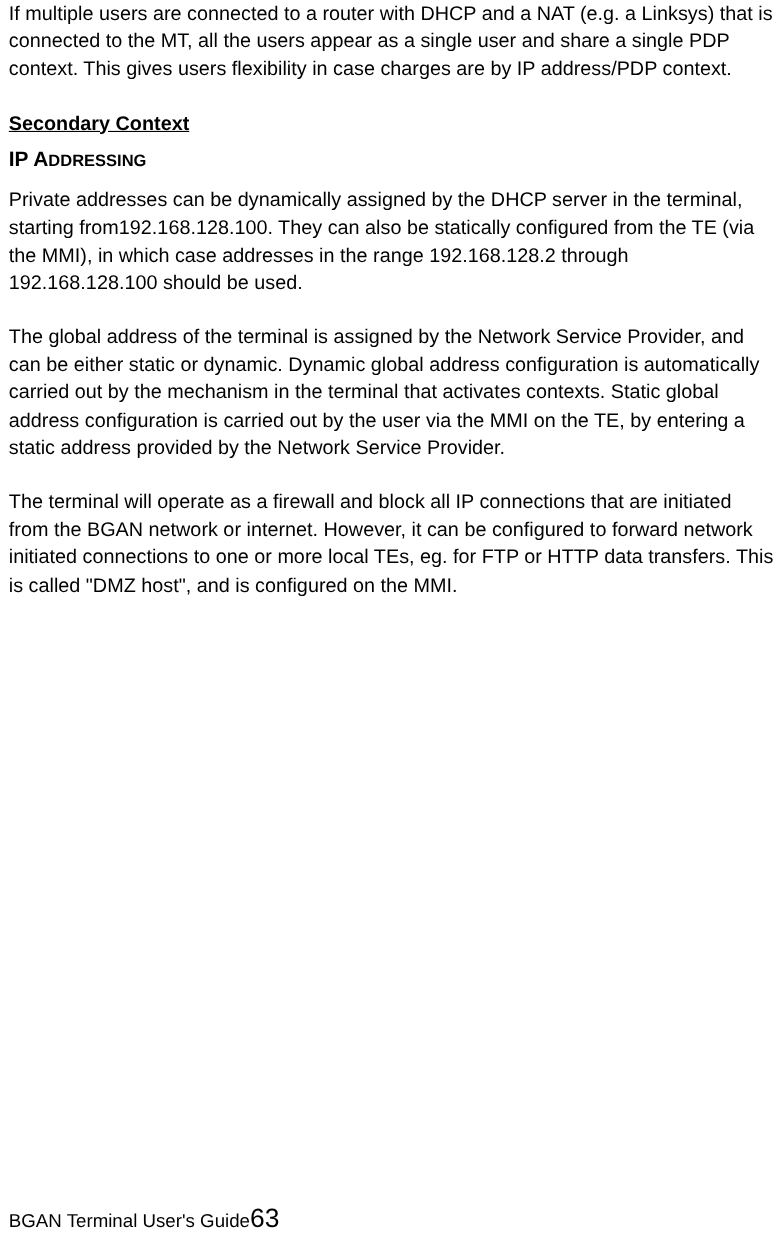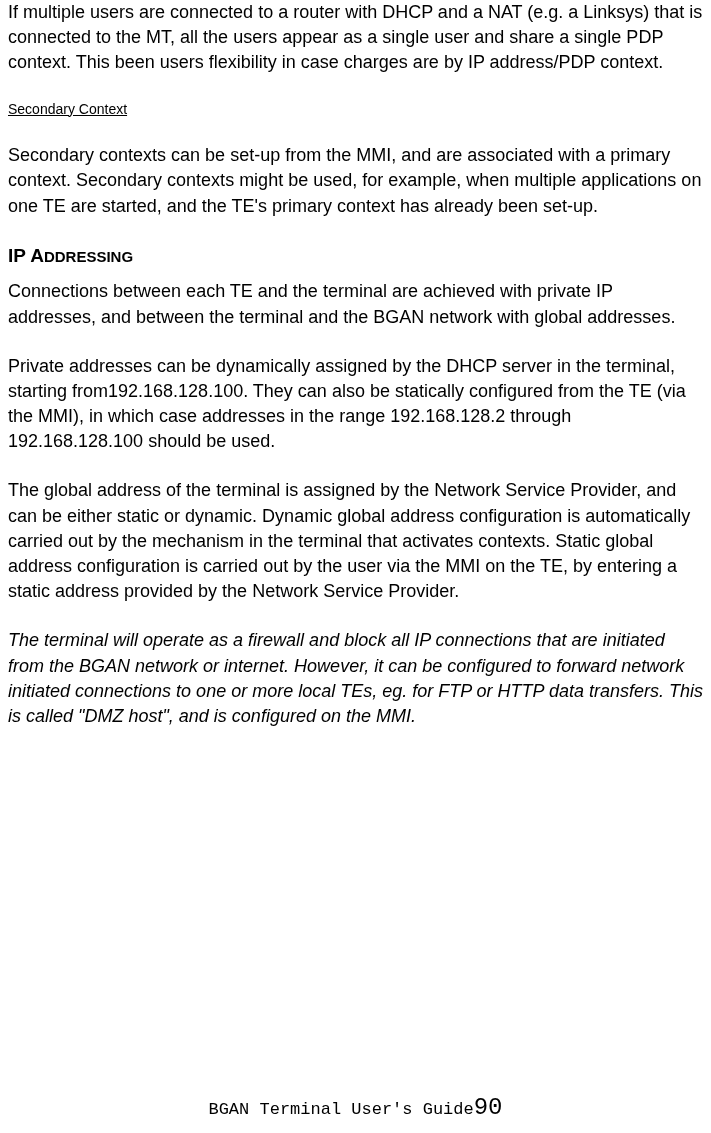--- a/index.html
+++ b/index.html
@@ -19,75 +19,71 @@
       position: relative;
     }
     .content {
       padding: 0 8px;
     }
     .para {
       margin-bottom: 24px;
     }
     .heading-underline {
       text-decoration: underline;
-      font-weight: normal;
-      font-size: 14px;
-      margin-bottom: 24px;
+      font-weight: bold;
+      font-size: 18px;
     }
     .heading-caps {
       font-weight: bold;
       font-size: 17px;
       margin-bottom: 10px;
       margin-top: 8px;
     }
     .heading-caps .first-letter {
       font-size: 19px;
     }
     .heading-caps .small-caps {
       font-size: 15px;
       text-align: center;
     }
     .footer {
       position: absolute;
       bottom: 8px;
       left: 8px;
       right: 8px;
       display: flex;
-      justify-content: center;
+      justify-content: flex-start;
       align-items: baseline;
       font-size: 17px;
-      font-family: Liberation Mono, monospace;
     }
     .page-num {
       font-size: 24px;
     }
   </style>
 </head>
 <body>
 
 <div class="content">
 
-  <p class="para">If multiple users are connected to a router with DHCP and a NAT (e.g. a Linksys) that is connected to the MT, all the users appear as a single user and share a single PDP context. This been users flexibility in case charges are by IP address/PDP context.</p>
+  <p class="para">If multiple users are connected to a router with DHCP and a NAT (e.g. a Linksys) that is connected to the MT, all the users appear as a single user and share a single PDP context. This gives users flexibility in case charges are by IP address/PDP context.</p>
 
   <p class="heading-underline">Secondary Context</p>
 
-  <p class="para">Secondary contexts can be set-up from the MMI, and are associated with a primary context. Secondary contexts might be used, for example, when multiple applications on one TE are started, and the TE's primary context has already been set-up.</p>
 
 
   <p class="heading-caps">
     <span class="first-letter">IP A</span><span class="small-caps">DDRESSING</span>
   </p>
 
-  <p class="para">Connections between each TE and the terminal are achieved with private IP addresses, and between the terminal and the BGAN network with global addresses.</p>
 
   <p class="para">Private addresses can be dynamically assigned by the DHCP server in the terminal, starting from192.168.128.100. They can also be statically configured from the TE (via the MMI), in which case addresses in the range 192.168.128.2 through 192.168.128.100 should be used.</p>
 
   <p class="para">The global address of the terminal is assigned by the Network Service Provider, and can be either static or dynamic.  Dynamic global address configuration is automatically carried out by the mechanism in the terminal that activates contexts. Static global address configuration is carried out by the user via the MMI on the TE, by entering a static address provided by the Network Service Provider.</p>
 
 
-  <p class="para" style="margin-bottom:4px;font-style:italic;">The terminal will operate as a firewall and block all IP connections that are initiated from the BGAN network or internet. However, it can be configured to forward network initiated connections to one or more local TEs, eg. for FTP or HTTP data transfers. This is called "DMZ host", and is configured on the MMI.</p>
+  <p class="para" style="margin-bottom:4px;">The terminal will operate as a firewall and block all IP connections that are initiated from the BGAN network or internet. However, it can be configured to forward network initiated connections to one or more local TEs, eg. for FTP or HTTP data transfers. This is called "DMZ host", and is configured on the MMI.</p>
 
 </div>
 
 <div class="footer">
   <span>BGAN Terminal User's Guide</span>
-  <span class="page-num">90</span>
+  <span class="page-num">63</span>
 </div>
 
 </body></html>

